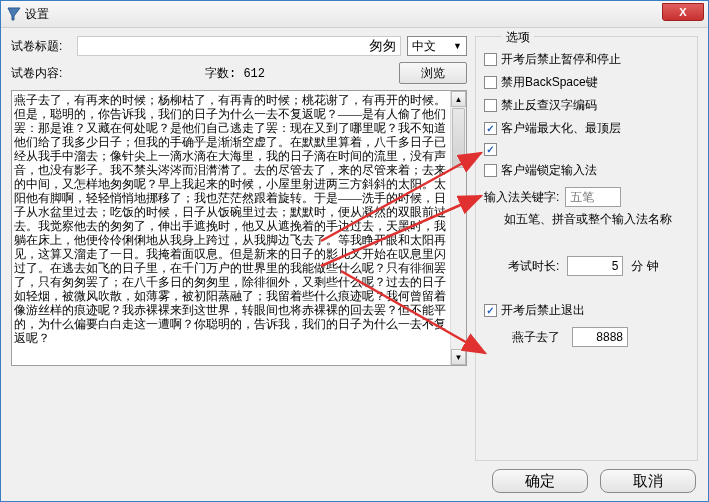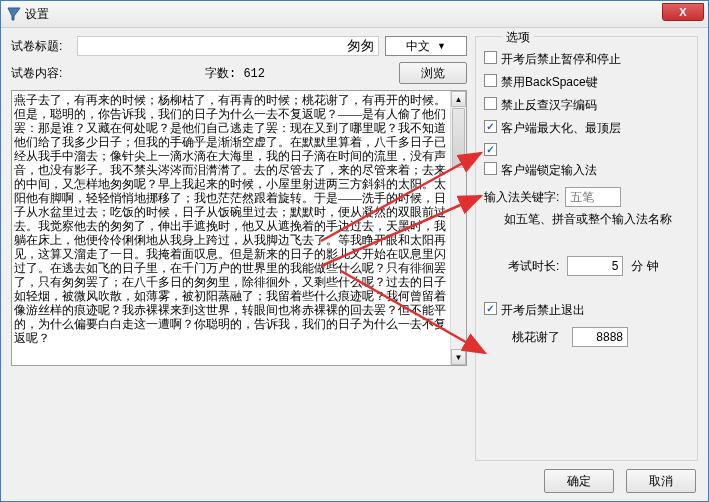--- a/index.html
+++ b/index.html
@@ -7,43 +7,43 @@
 .window { width: 709px; height: 502px; border: 1px solid #3a7fc5; position: relative; background: #f0f0f0; }
 .titlebar { height: 27px; background: linear-gradient(#f8f8f8,#e8e8e8); border-bottom: 1px solid #d0d0d0; display: flex; align-items: center; padding-left: 6px; position: relative; }
 .title-icon { width: 14px; height: 14px; margin-right: 4px; display: inline-flex; align-items: center; }
 .close-btn { position: absolute; right: 4px; top: 2px; width: 42px; height: 18px; background: linear-gradient(#e06060,#c83030); border: 1px solid #a02020; border-radius: 0 0 3px 3px; color: #fff; display: flex; align-items: center; justify-content: center; font-weight: bold; font-size: 11px; cursor: pointer; }
 .content { padding: 8px 10px; display: flex; gap: 8px; }
 .left { flex: 0 0 456px; }
 .right { flex: 1; }
 .row { display: flex; align-items: center; margin-bottom: 6px; gap: 6px; }
 .label { flex: 0 0 60px; }
 .title-input { flex: 1; height: 20px; border: 1px solid #ccc; padding: 0 4px; background: #fff; text-align: right; }
-.lang-select { width: 82px; height: 20px; border: 1px solid #888; background: #fff; font-size: 12px; display: flex; align-items: center; justify-content: space-between; padding: 0 20px; cursor: pointer; }
+.lang-select { width: 60px; height: 20px; border: 1px solid #888; background: #fff; font-size: 12px; display: flex; align-items: center; justify-content: space-between; padding: 0 4px; cursor: pointer; }
 .chev { font-size: 9px; }
 .charcount { flex: 1; text-align: center; font-family: Liberation Mono, monospace; }
 .browse-btn { width: 68px; height: 22px; border: 1px solid #8a8a8a; background: linear-gradient(#f8f8f8,#e4e4e4); border-radius: 2px; cursor: pointer; font-size: 12px; }
 .textarea-wrap { position: relative; }
 .textarea { width: 456px; height: 276px; border: 1px solid #a0a0a0; background: #fff; font-size: 12px; line-height: 14px; padding: 2px 18px 2px 2px; overflow: hidden; font-family: SimSun; word-break: break-all; }
 .scrollbar { position: absolute; right: 1px; top: 1px; width: 16px; height: 274px; background: #f0f0f0; border-left: 1px solid #ddd; }
 .sb-btn { height: 16px; background: linear-gradient(#f8f8f8,#e0e0e0); border: 1px solid #bbb; display: flex; align-items: center; justify-content: center; font-size: 8px; cursor: pointer; }
 .sb-thumb { height: 60px; margin: 1px; background: linear-gradient(#e8e8e8,#d0d0d0); border: 1px solid #bbb; border-radius: 1px; cursor: pointer; }
 .groupbox { border: 1px solid #d4d4d4; padding: 8px 8px 8px 8px; position: relative; margin-top: 0; height: 425px; }
 .grouplabel { position: absolute; top: -8px; left: 26px; background: #f0f0f0; padding: 0 4px; }
-.chk-row { display: flex; align-items: flex-start; margin: 6px 0; gap: 4px; }
+.chk-row { display: flex; align-items: center; margin: 6px 0; gap: 4px; }
 .chk { width: 13px; height: 13px; border: 1px solid #888; background: #fff; display: inline-flex; align-items: center; justify-content: center; font-size: 10px; cursor: pointer; }
 .chk.checked::after { content: "✓"; color: #2060c0; font-weight: bold; }
 .kw-row { display: flex; align-items: center; gap: 6px; margin-top: 8px; }
 .kw-input { width: 56px; height: 20px; border: 1px solid #a0a0a0; background: #fff; padding: 0 4px; color: #888; font-size: 12px; }
 .hint { margin-left: 20px; margin-top: 4px; }
 .dur-row { display: flex; align-items: center; gap: 8px; margin-top: 28px; margin-left: 24px; }
 .dur-input { width: 56px; height: 20px; border: 1px solid #a0a0a0; background: #fff; text-align: right; padding: 0 4px; font-size: 12px; }
 .exit-sec { margin-top: 26px; }
 .pwd-row { margin-left: 28px; margin-top: 8px; display: flex; align-items: center; gap: 12px; }
 .footer { position: absolute; bottom: 8px; right: 12px; display: flex; gap: 12px; }
-.dlg-btn { width: 70px; height: 24px; border: 1px solid #8a8a8a; background: linear-gradient(#f8f8f8,#e4e4e4); border-radius: 2px; cursor: pointer; font-size: 12px; }
+.dlg-btn { width: 96px; height: 24px; border: 1px solid #8a8a8a; background: linear-gradient(#f8f8f8,#e4e4e4); border-radius: 8px; cursor: pointer; font-size: 15px; }
 .arrows { position: absolute; pointer-events: none; }
 </style>
 </head>
 <body>
 
 <div class="window">
   <div class="titlebar">
     <span class="title-icon">
       <svg width="14" height="14">
           <path d="M1 1 L13 1 L7 9 L7 13 L5 13 L5 9 Z" fill="#4a7ab0" stroke="#2a5a90"></path>
@@ -120,21 +120,21 @@
           <input class="dur-input" value="5" style="">
           <span>分 钟</span>
         </div>
 
         <div class="exit-sec">
           <div class="chk-row">
               <span class="chk checked"></span>
               <span>开考后禁止退出</span>
             </div>
           <div class="pwd-row">
-            <span>桃花谢了</span>
+            <span>燕子去了</span>
             <input class="dur-input" value="8888" style="">
           </div>
         </div>
       </div>
     </div>
   </div>
 
   <svg class="arrows" style="left:0;top:0;width:709px;height:502px;">
     <defs>
         <marker id="ah" markerWidth="10" markerHeight="8" refX="9" refY="4" orient="auto">

